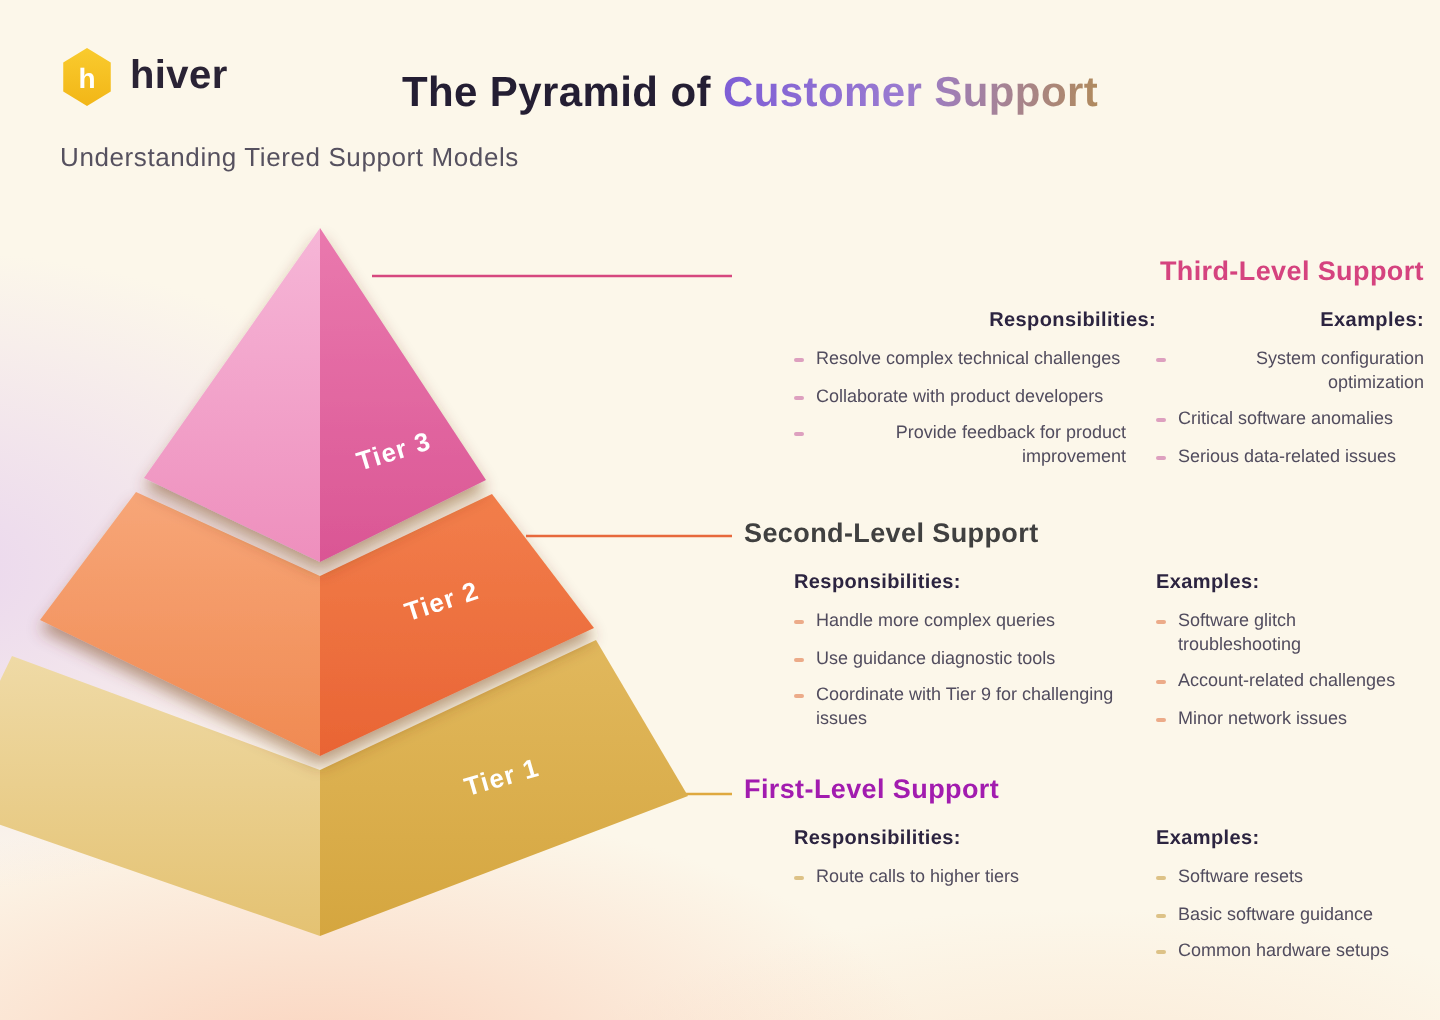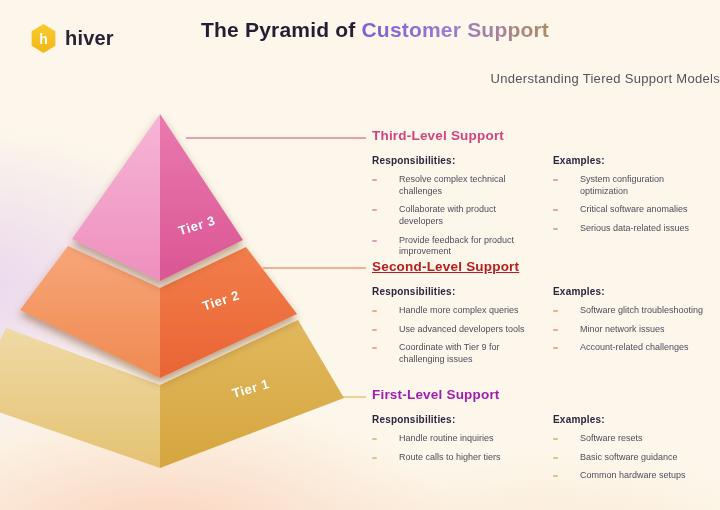--- a/index.html
+++ b/index.html
@@ -19,46 +19,46 @@
   .hdr{ position:absolute; left:0; top:0; width:720px; }
   .logo{ position:absolute; left:30px; top:24px; display:flex; align-items:center; gap:8px; }
   .hex{
     width:27px; height:29px; background:linear-gradient(180deg,#f9cb2e,#f2b617);
     clip-path:polygon(50% 0, 94% 25%, 94% 75%, 50% 100%, 6% 75%, 6% 25%);
     display:flex; align-items:center; justify-content:center;
     color:#fff; font-weight:bold; font-size:14px;
   }
   .brand{ font-size:20px; font-weight:bold; color:#2a2335; letter-spacing:.2px; }
   .title{
-    position:absolute; left:30px; right:0; top:18px;
+    position:absolute; left:30px; right:0; top:35px;
     text-align:center; font-size:21px; font-weight:bold; color:#241e33; letter-spacing:.2px;
   }
   .title .grad{
     background:linear-gradient(90deg,#7e5ed6 0%, #9a7bd0 48%, #b08a5e 100%);
     -webkit-background-clip:text; background-clip:text; color:transparent;
   }
   .subtitle{
     position:absolute; left:30px; right:0; top:71px;
-    text-align:right; font-size:13px; color:#56515f; letter-spacing:.3px;
+    text-align:left; font-size:13px; color:#56515f; letter-spacing:.3px;
   }
   svg.pyr{ position:absolute; left:0; top:0; pointer-events:none; }
   svg.pyr text{ font-family:"Liberation Sans",sans-serif; font-weight:bold; font-size:13px; fill:#ffffff; letter-spacing:.6px; }
 
   .section{ position:absolute; left:372px; width:340px; }
-  .sec1{ top:128px; } .sec2{ top:259px; } .sec3{ top:387px; }
+  .sec1{ top:128px;text-align:right; } .sec2{ top:259px; } .sec3{ top:387px; }
   .sec-h{ font-size:13.5px; font-weight:bold; letter-spacing:.2px; margin-bottom:12px; }
   .s-pink  .sec-h{ color:#d5437f; }
-  .s-orange .sec-h{ color:#b91c1c;text-decoration:underline; }
+  .s-orange .sec-h{ color:#404040; }
   .s-gold  .sec-h{ color:#a21caf; }
-  .cols{ display:flex; }
+  .cols{ display:flex;margin-left:25px; }
   .col1{ width:181px; }
   .col2{ flex:1; }
   .col-label{ font-size:10px; font-weight:bold; color:#2c2440; margin-bottom:8px; letter-spacing:.2px; }
   ul.blist{ list-style:none; }
-  ul.blist li{ display:flex; gap:22px; margin-bottom:7px; font-size:9px; color:#514c5e; line-height:1.3; max-width:166px; }
+  ul.blist li{ display:flex; gap:6px; margin-bottom:7px; font-size:9px; color:#514c5e; line-height:1.3; max-width:166px; }
   .mk{ flex:0 0 5px; width:5px; height:2px; margin-top:5px; border-radius:1px; }
   .s-pink  .mk{ background:#dda0bf; }
   .s-orange .mk{ background:#ecab89; }
   .s-gold  .mk{ background:#ddc287; }
 </style>
 </head>
 <body>
 
 <header class="hdr">
   <div class="logo">
@@ -176,60 +176,56 @@
     <div class="col1">
       <div class="col-label">Responsibilities:</div>
       <ul class="blist">
 
       <li>
             <span class="mk"></span>
             <span>Handle more complex queries</span>
           </li>
           <li>
             <span class="mk"></span>
-            <span>Use advanced developers tools</span>
+            <span>Use guidance diagnostic tools</span>
           </li>
           <li>
             <span class="mk"></span>
             <span>Coordinate with Tier 9 for challenging issues</span>
           </li>
         </ul>
     </div>
     <div class="col2">
       <div class="col-label">Examples:</div>
       <ul class="blist">
 
       <li>
             <span class="mk"></span>
             <span>Software glitch troubleshooting</span>
           </li>
           <li>
             <span class="mk"></span>
+            <span>Account-related challenges</span>
+          </li>
+          <li>
+            <span class="mk"></span>
             <span>Minor network issues</span>
-          </li>
-          <li>
-            <span class="mk"></span>
-            <span>Account-related challenges</span>
           </li>
         </ul>
     </div>
   </div>
 </section>
 
 <section class="section sec3 s-gold">
   <h2 class="sec-h">First-Level Support</h2>
   <div class="cols">
     <div class="col1">
       <div class="col-label">Responsibilities:</div>
       <ul class="blist">
 
-      <li>
-            <span class="mk"></span>
-            <span>Handle routine inquiries</span>
-          </li>
           <li>
             <span class="mk"></span>
             <span>Route calls to higher tiers</span>
           </li>
         </ul>
     </div>
     <div class="col2">
       <div class="col-label">Examples:</div>
       <ul class="blist">
 

